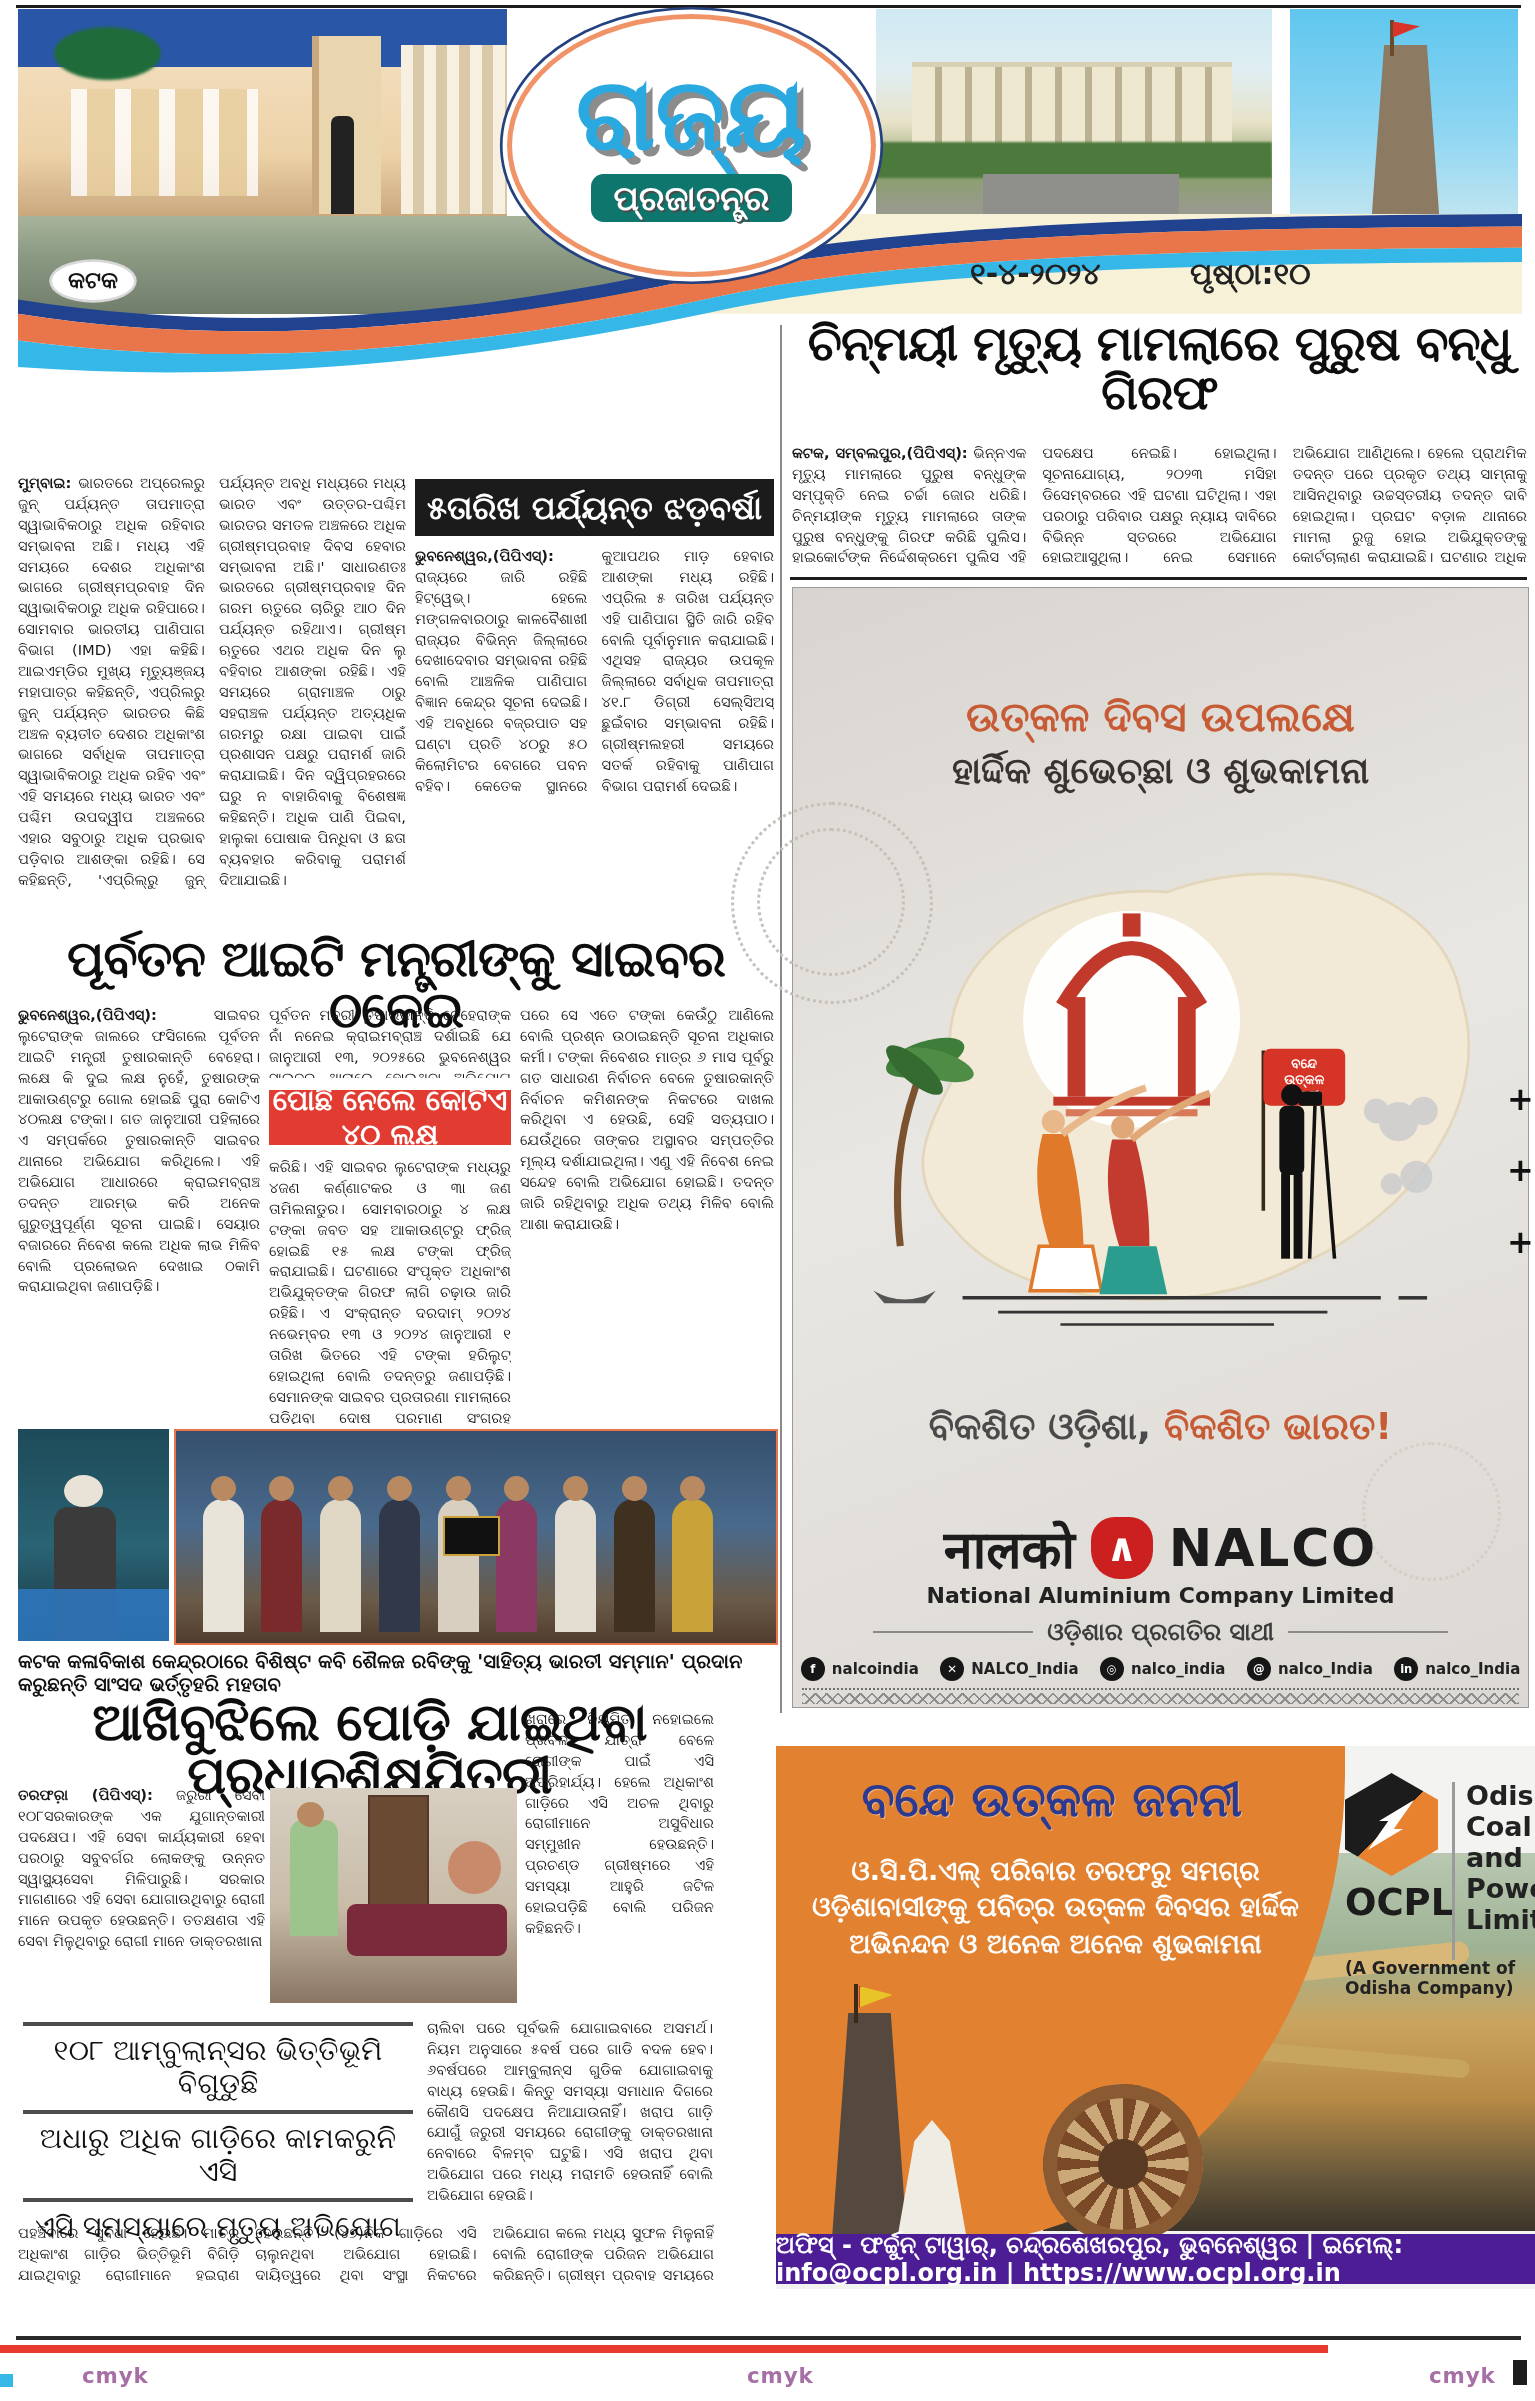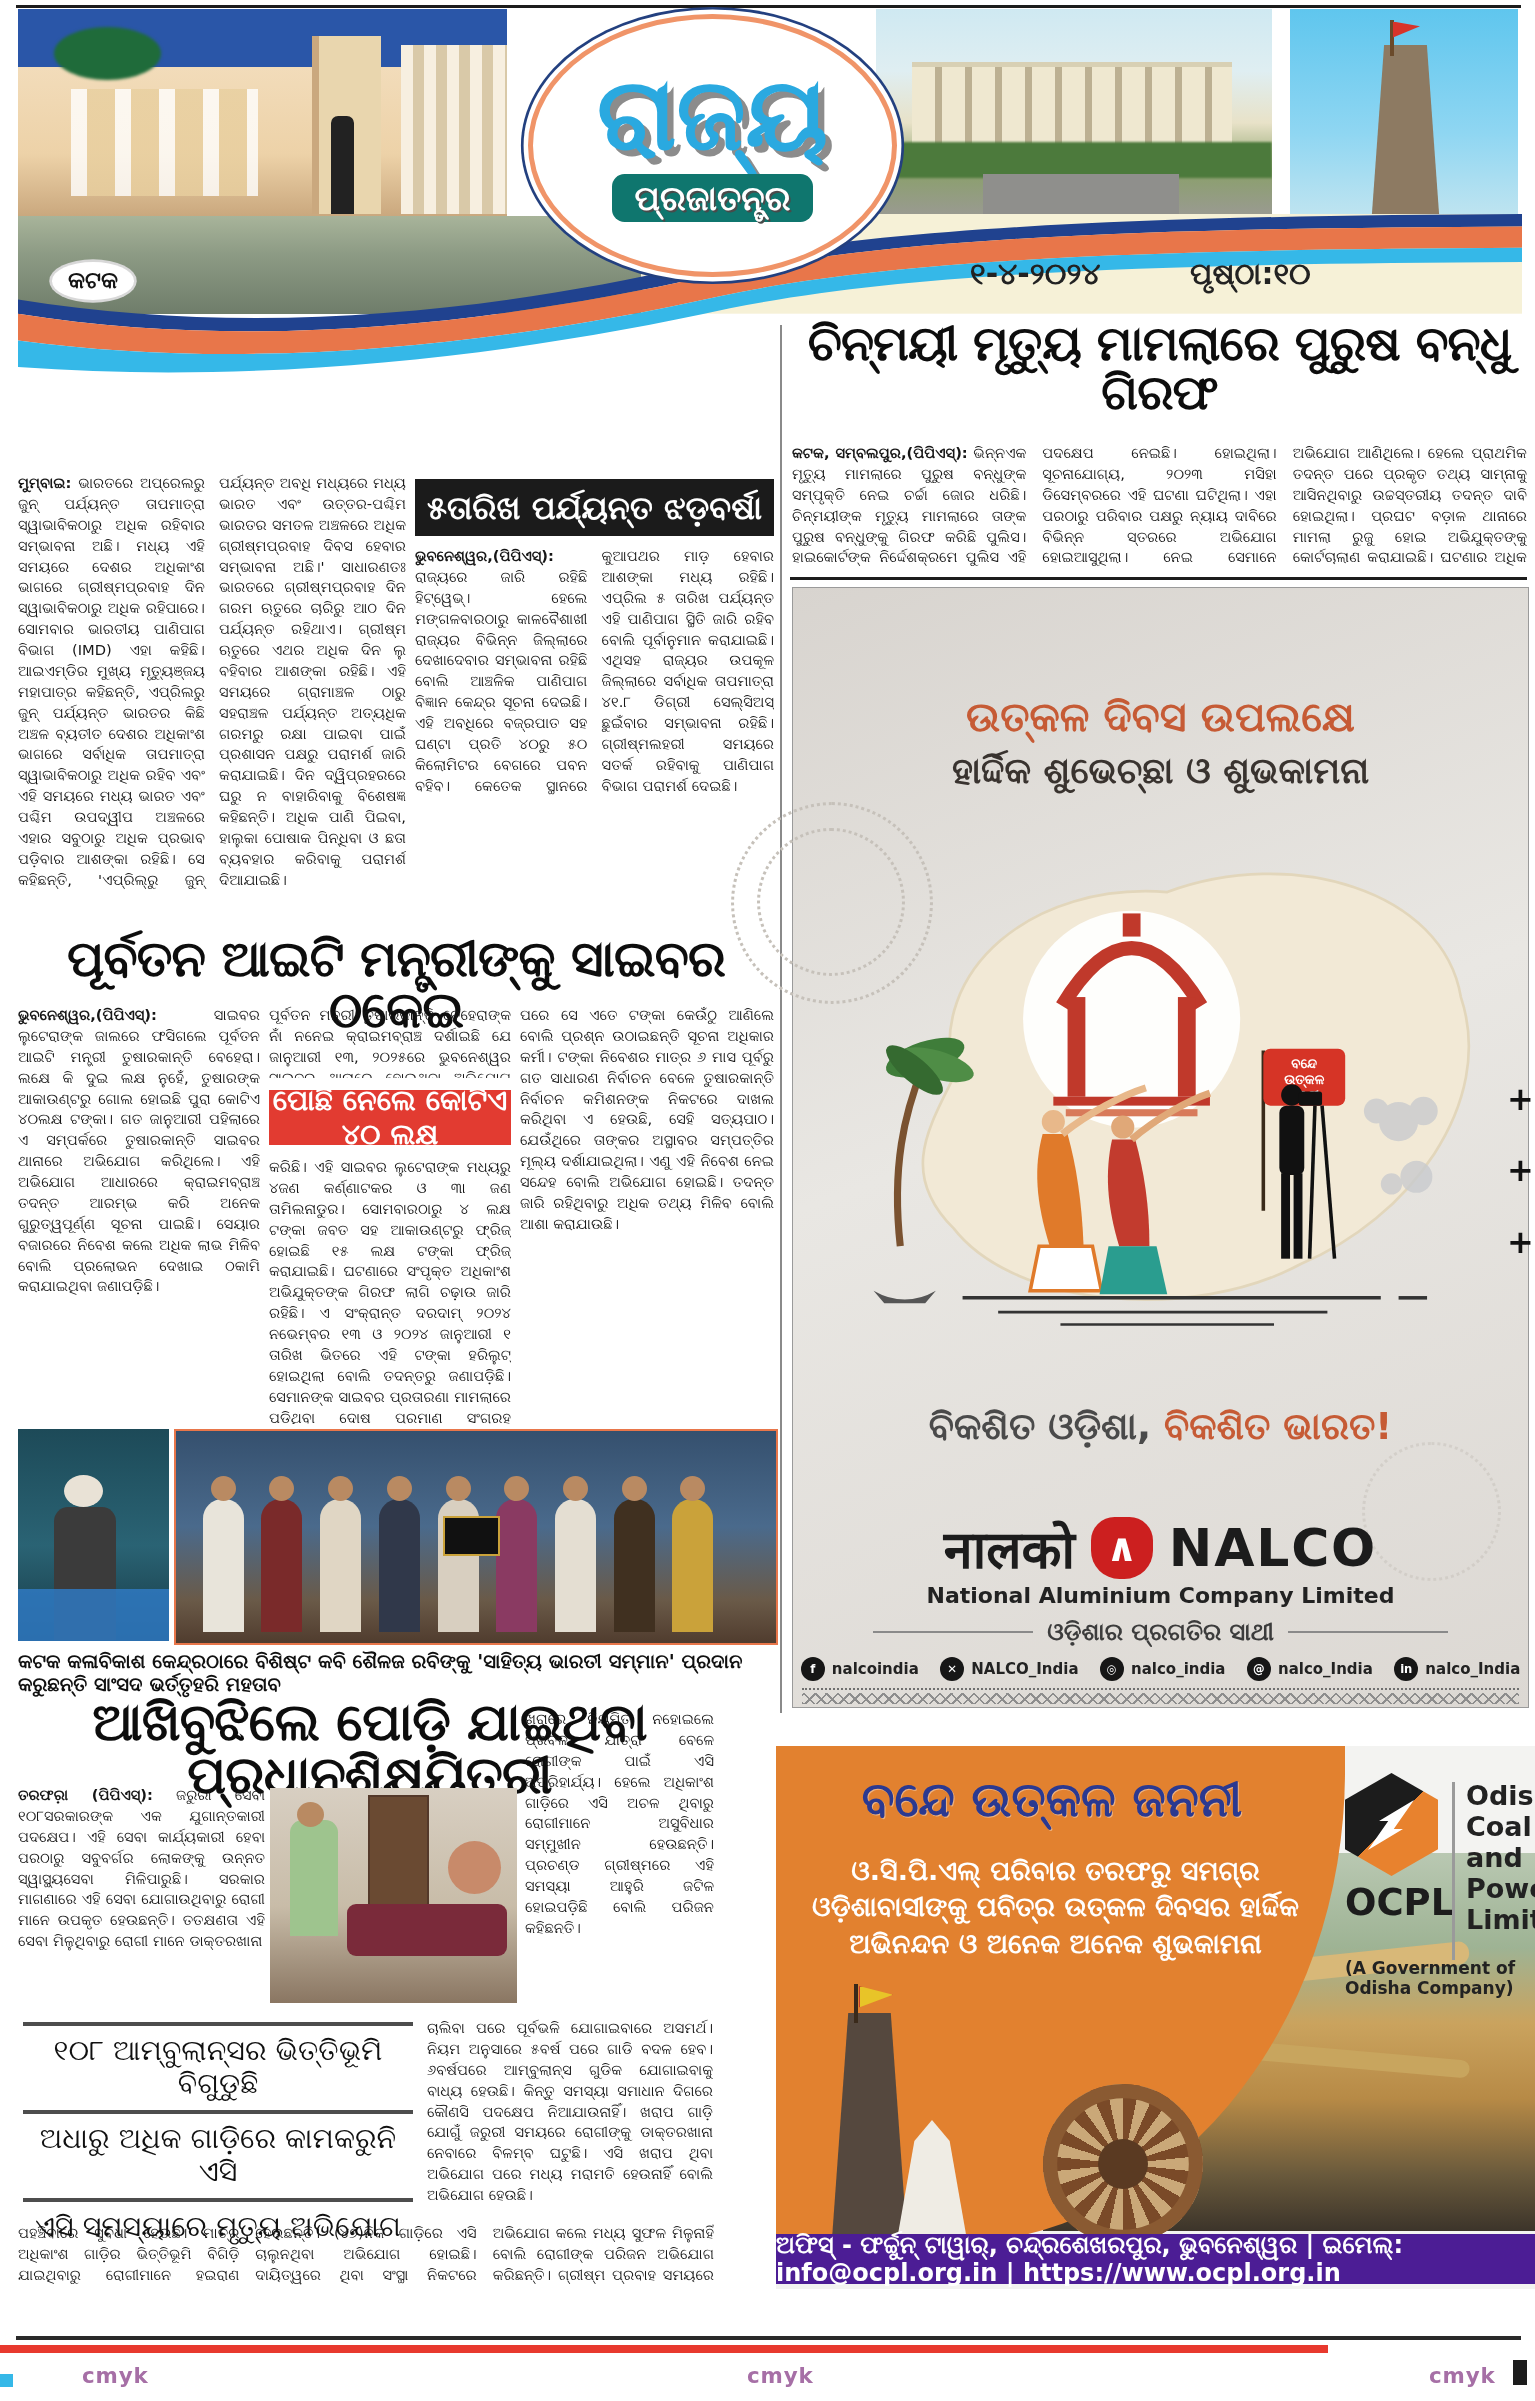--- a/index.html
+++ b/index.html
@@ -87,21 +87,21 @@
   <div class="abs" style="left:18px;top:216px;width:658px;height:98px;
        background:linear-gradient(180deg,#a8b49a 0%,#8c9a84 40%,#6f7d6a 100%);"></div>
 
   <svg class="abs" style="left:18px;top:214px;" width="1504" height="178" viewBox="0 0 1690 200">
     <rect x="700" y="0" width="990" height="112" fill="#f6f1d7"></rect>
     <path d="M0,96 C260,138 520,112 760,58 C980,12 1300,2 1690,0 L1690,14 C1300,16 990,24 775,70 C530,124 265,154 0,112 Z" fill="#20428f"></path>
     <path d="M0,112 C265,154 530,124 775,70 C990,24 1300,16 1690,14 L1690,38 C1300,40 1000,48 790,92 C545,146 270,178 0,142 Z" fill="#e8764a"></path>
     <path d="M0,142 C270,178 545,146 790,92 C1000,48 1300,40 1690,38 L1690,54 C1300,56 1010,64 800,106 C555,160 275,192 0,172 Z" fill="#35b8e8"></path>
   </svg>
 
-  <div class="abs oval-logo" style="left:507px;top:14.2px;width:359px;height:253px;margin-left:21px;">
+  <div class="abs oval-logo" style="left:507px;top:14.2px;width:359px;height:253px;">
     <div class="oval-title" style="margin-top:46px;">ରାଜ୍ୟ</div>
     <div style="margin-top:9px;"><span class="oval-sub">ପ୍ରଜାତନ୍ତ୍ର</span></div>
   </div>
 
   <div class="abs dateline" style="left:970px;top:256px;">୧-୪-୨୦୨୪</div>
   <div class="abs dateline" style="left:1190px;top:256px;">ପୃଷ୍ଠା:୧୦</div>
 
   <div class="abs citytag" style="left:52px;top:262px;">କଟକ</div>
 
 

